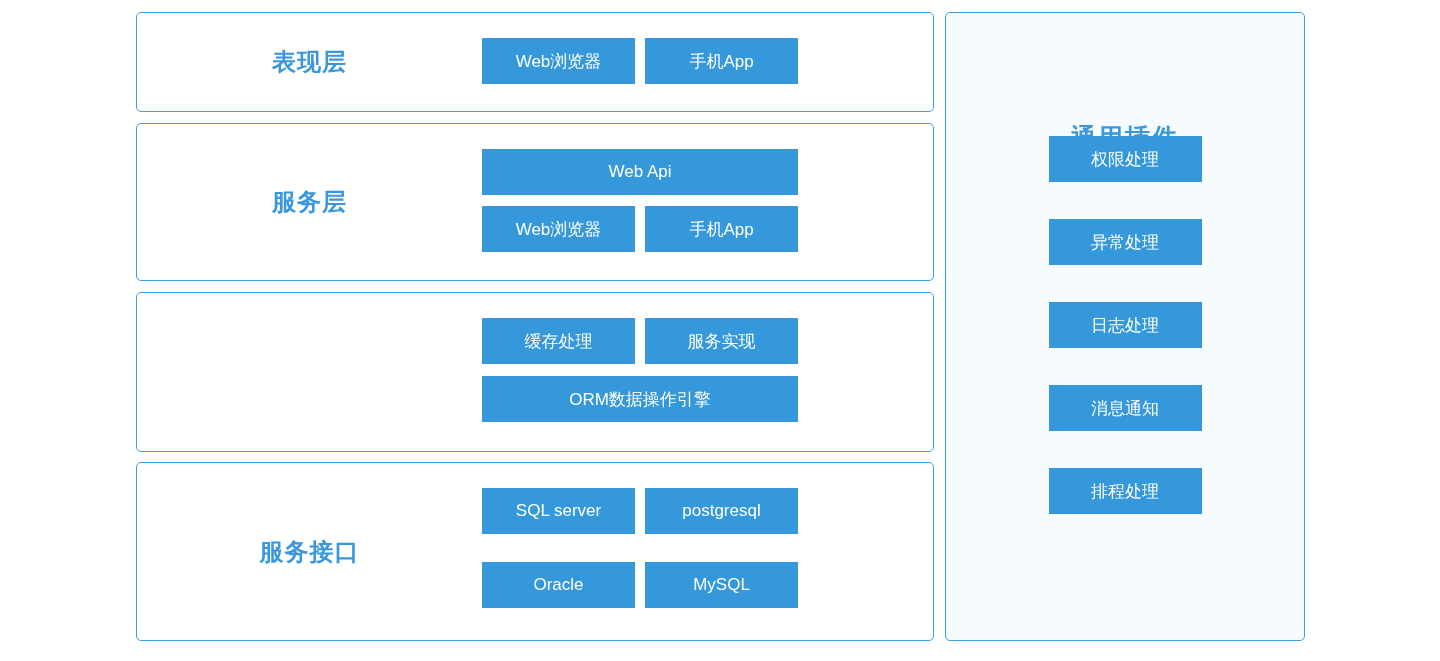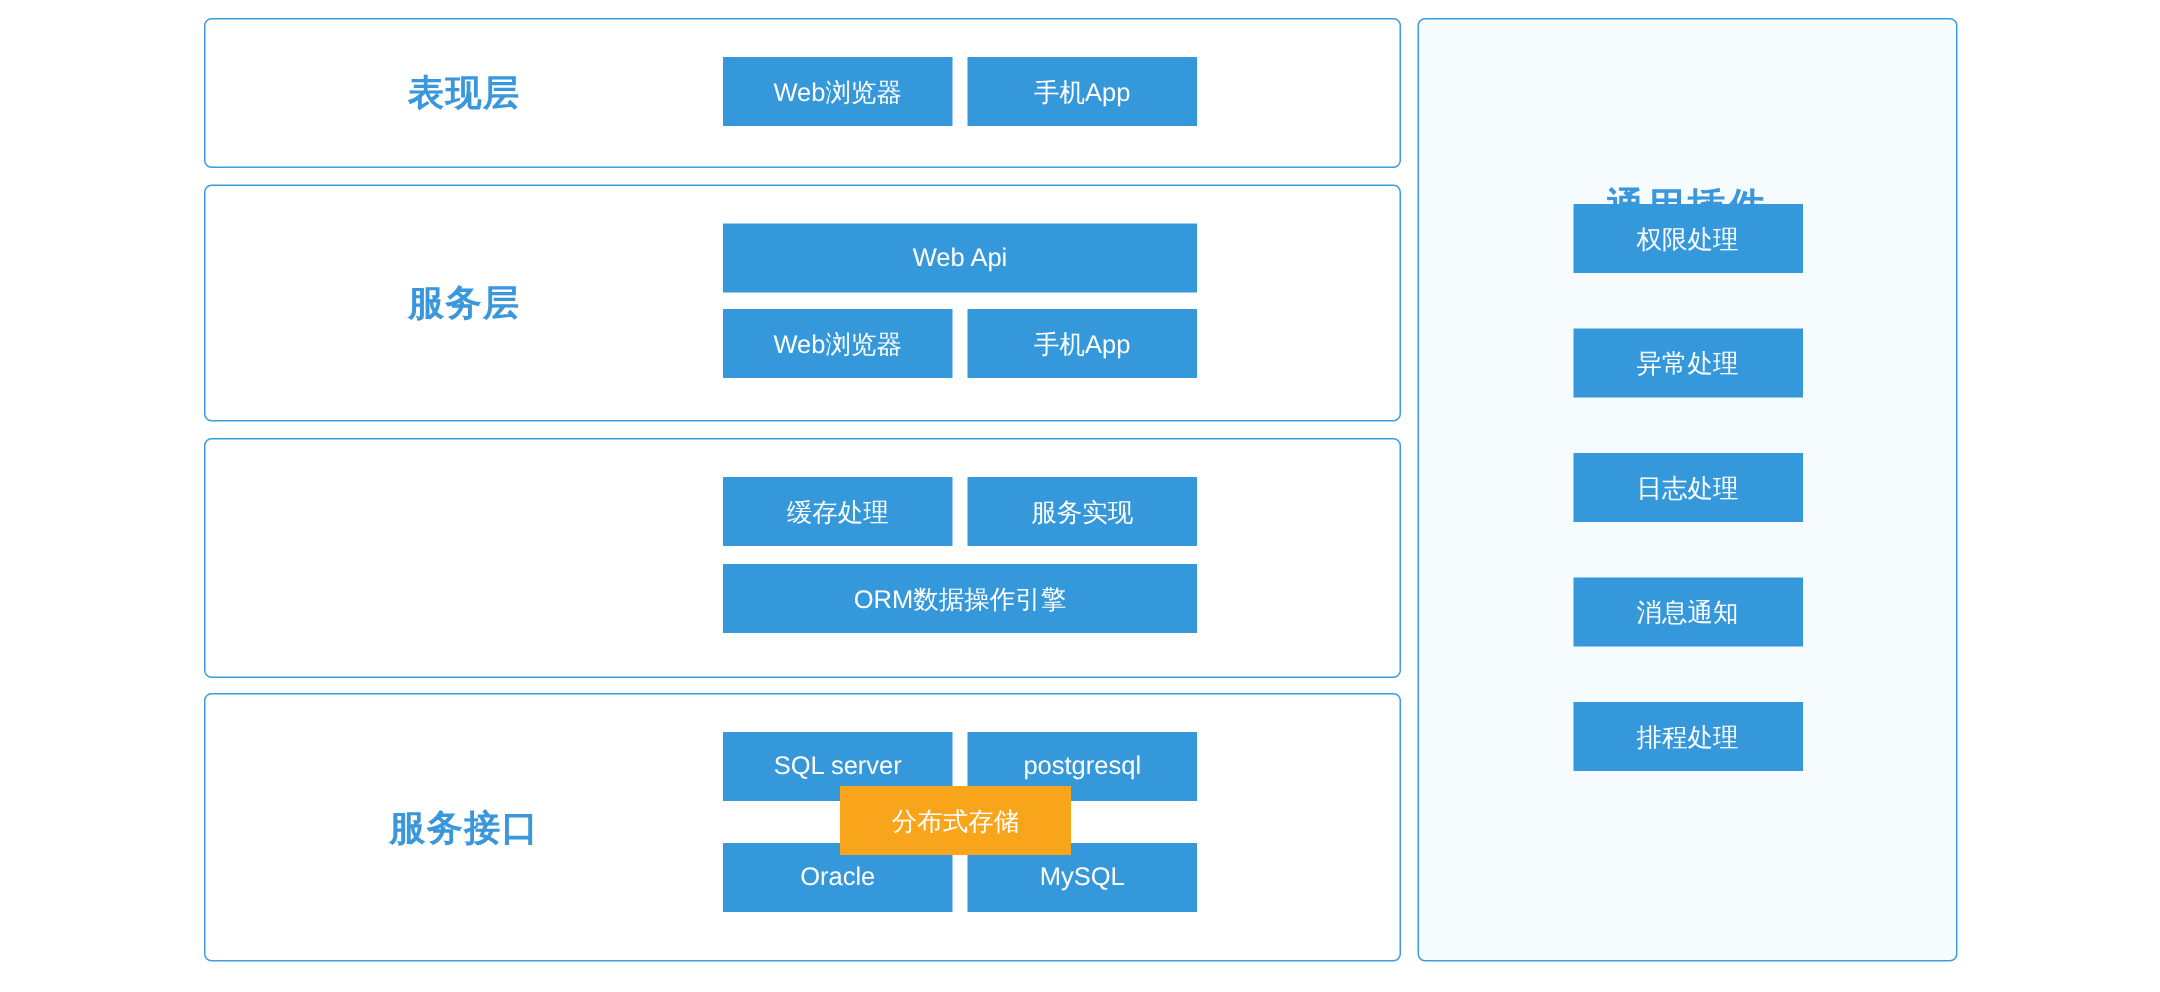--- a/index.html
+++ b/index.html
@@ -161,21 +161,20 @@
     <div class="rows">
         <div class="row">
           <div class="btn">SQL server</div>
           <div class="btn">postgresql</div>
         </div>
         <div class="row">
           <div class="btn">Oracle</div>
           <div class="btn">MySQL</div>
         </div>
       </div>
-    <div class="overlay-btn">分布式存储</div>
   </section>
 
   <aside class="plugins">
     <div class="plugins-title">通用插件</div>
     <div class="plugin-list">
         <div class="btn">权限处理</div>
         <div class="btn">异常处理</div>
         <div class="btn">日志处理</div>
         <div class="btn">消息通知</div>
         <div class="btn">排程处理</div>

